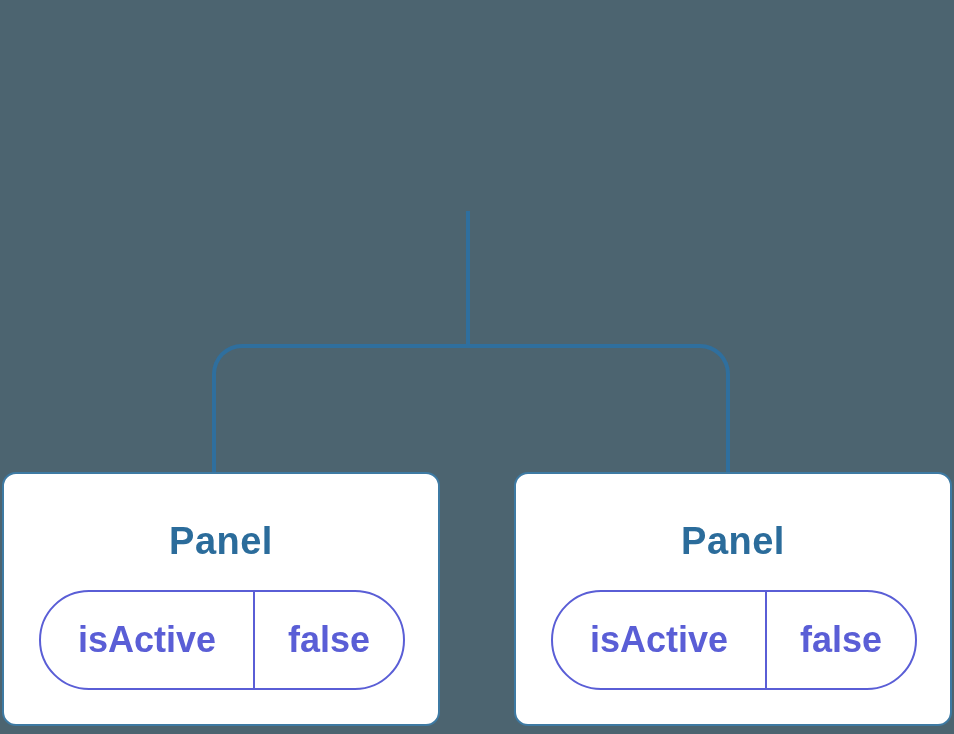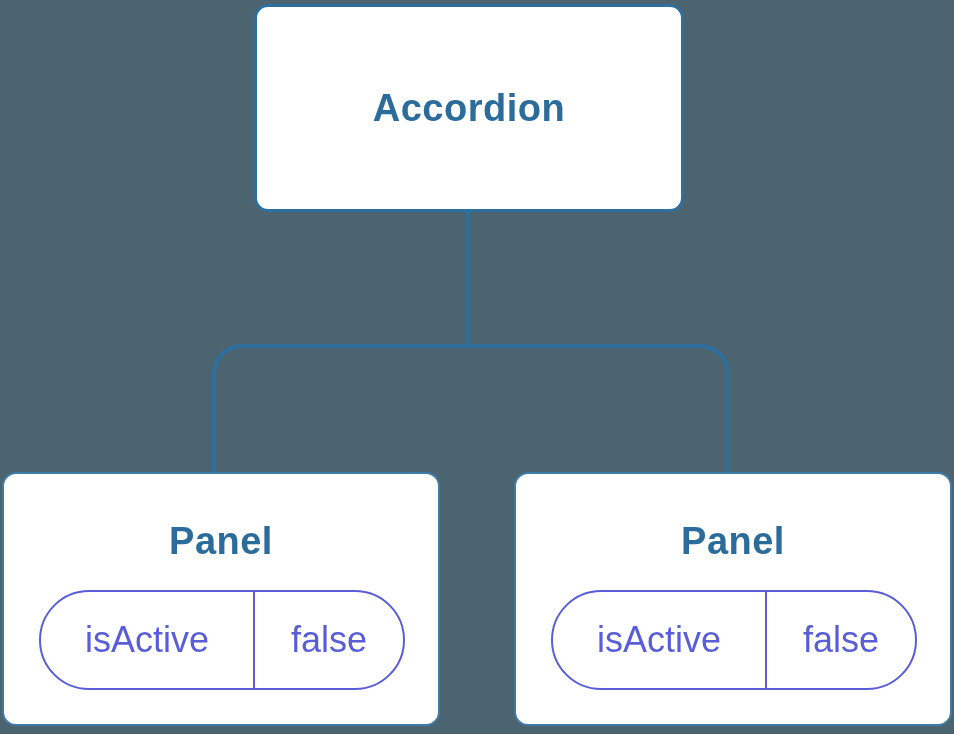--- a/index.html
+++ b/index.html
@@ -94,38 +94,35 @@
     display: flex;
     overflow: hidden;
     background: #FFFFFF;
   }
   .pill-cell {
     display: flex;
     align-items: center;
     justify-content: center;
     color: #5A5ED6;
     font-size: 36px;
-    font-weight: 400;
+    font-weight: 700;
   }
   .pill-cell.name {
     width: 212px;
     border-right: 2px solid #5A5ED6;
   }
   .pill-cell.value {
     flex: 1;
   }
 </style>
 </head>
 <body>
 
 <div class="canvas">
 
-  <div class="node node-root">
-    <span class="node-title">Accordion</span>
-  </div>
 
   <div class="connector-stem"></div>
   <div class="connector-branch"></div>
 
   <div class="node node-panel left">
     <div class="node-title panel-title">Panel</div>
     <div class="pill">
       <div class="pill-cell name">isActive</div>
       <div class="pill-cell value">false</div>
     </div>

